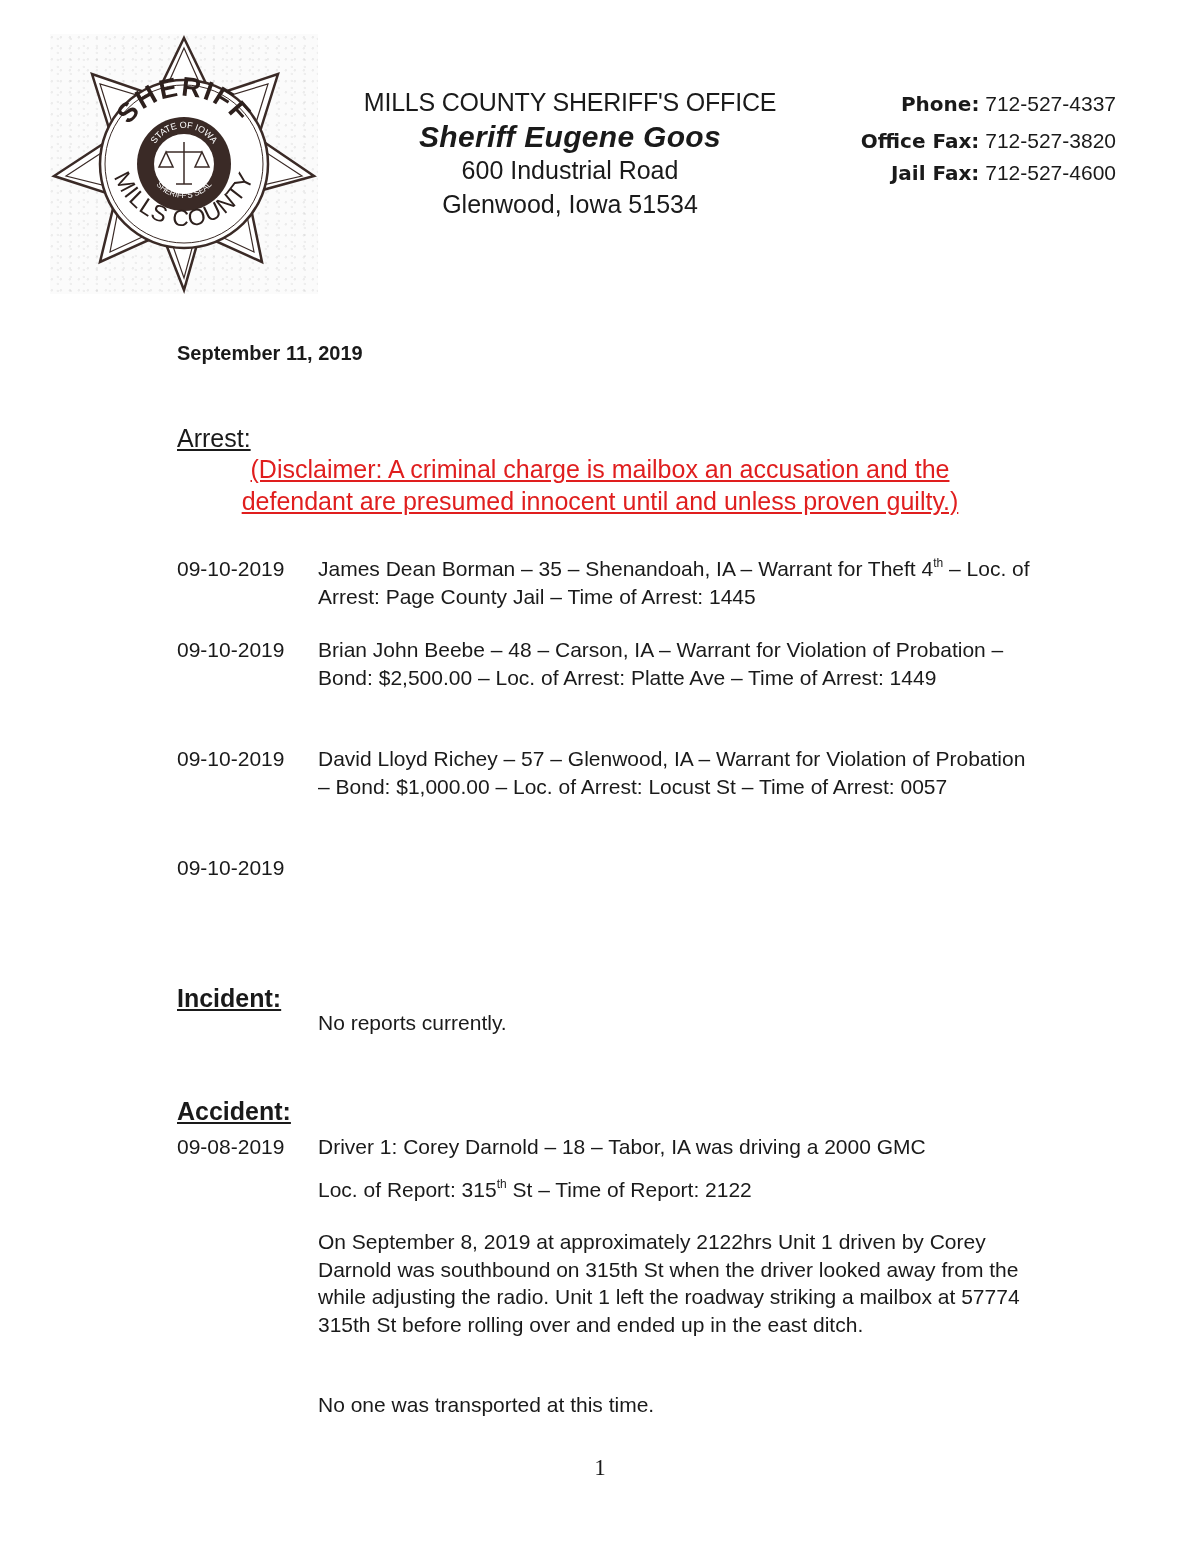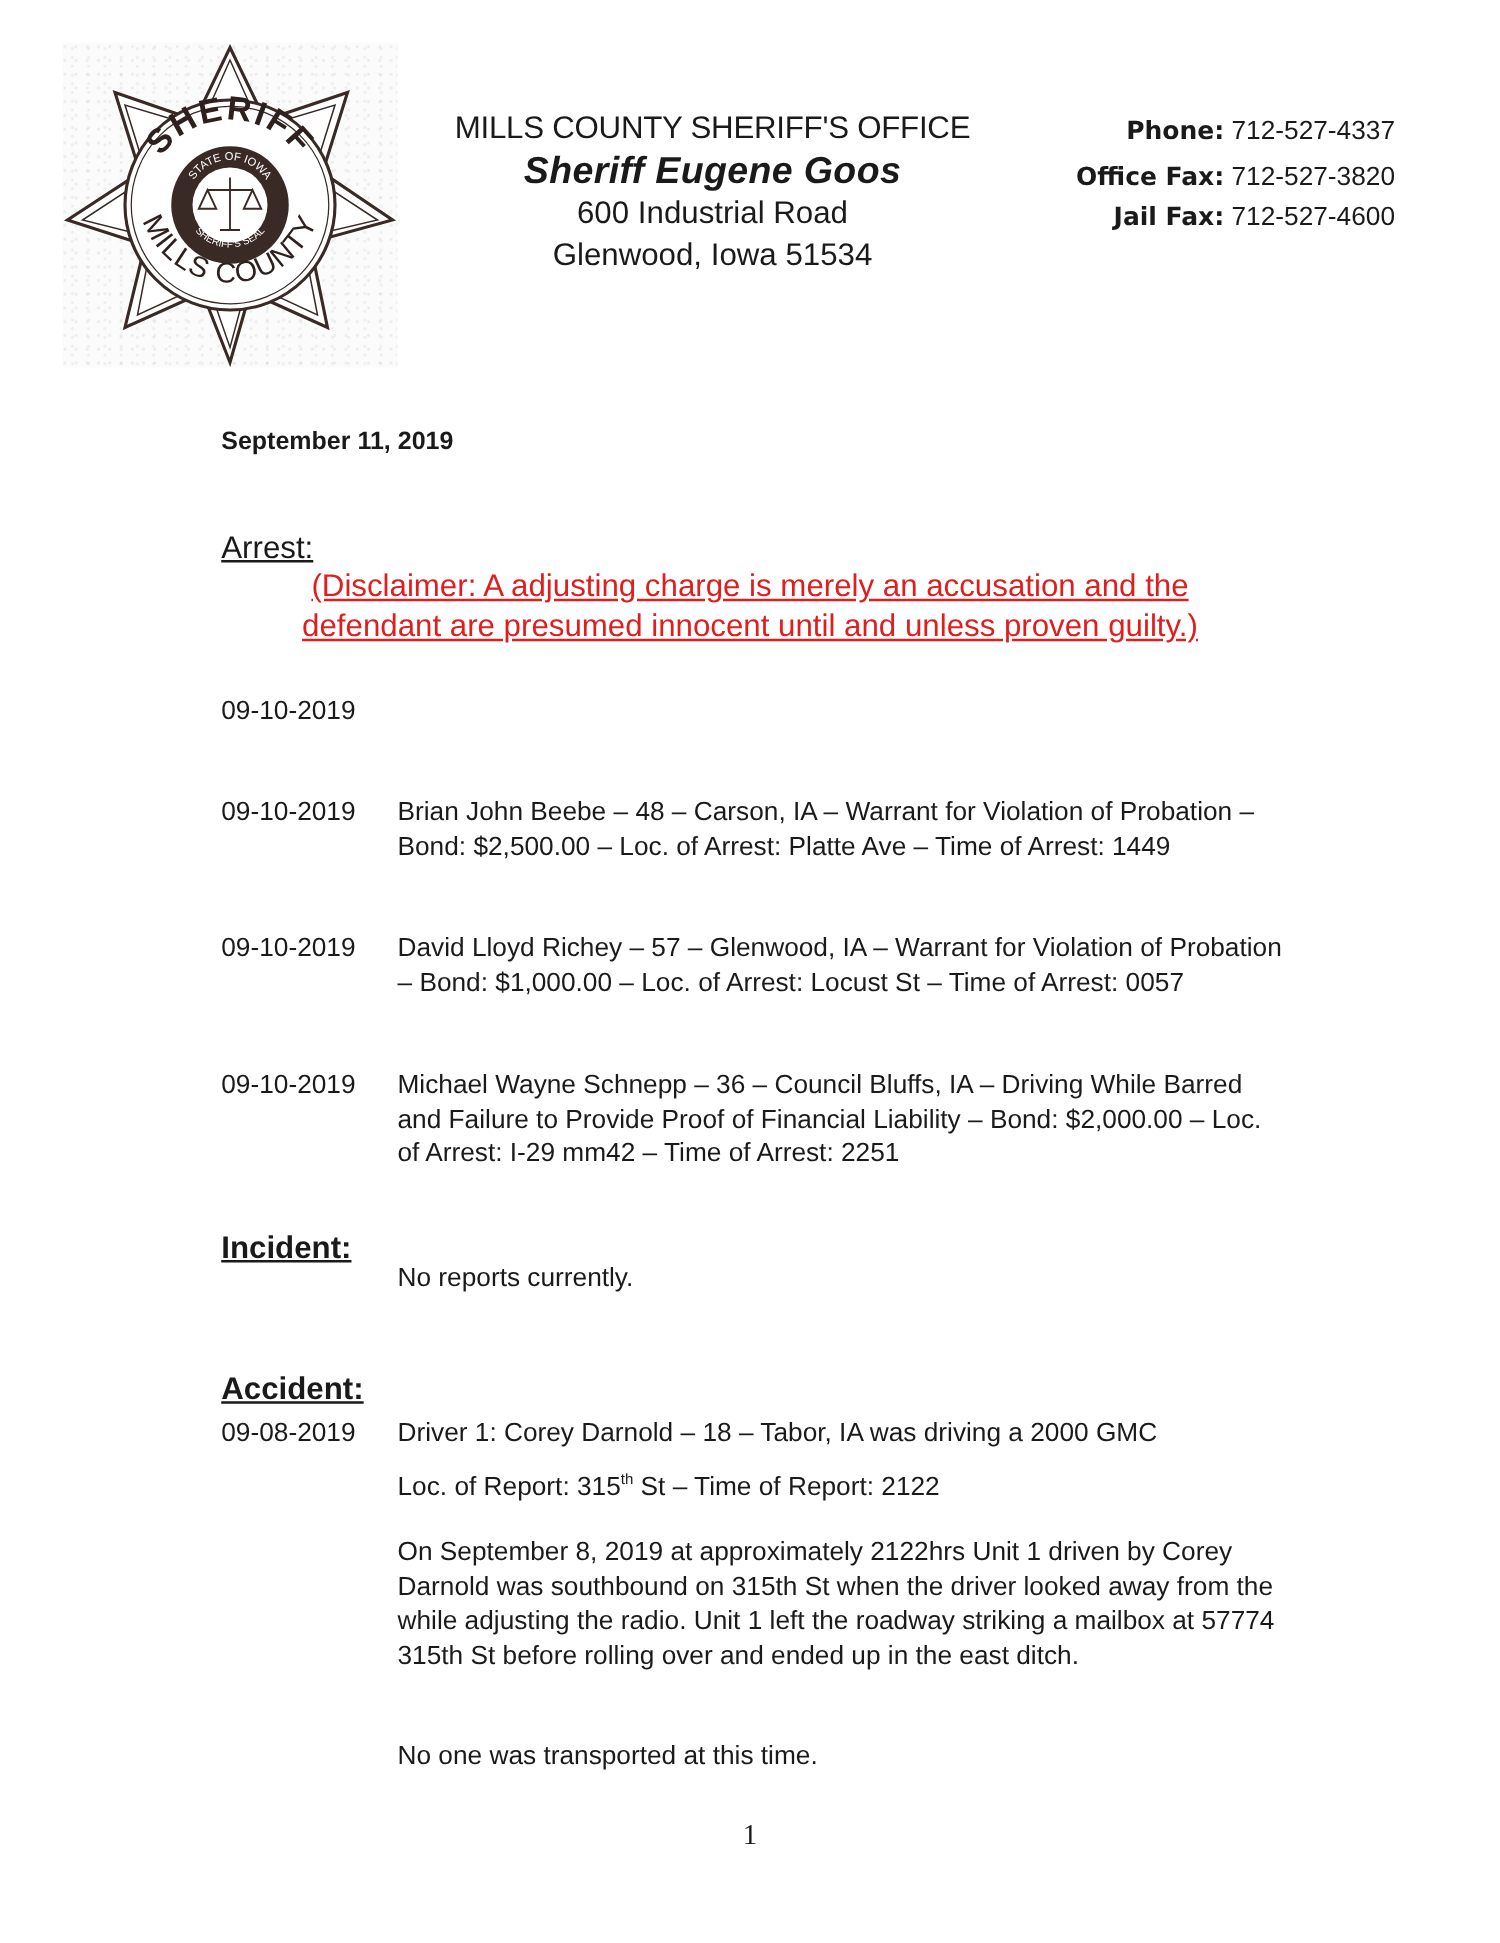--- a/index.html
+++ b/index.html
@@ -114,41 +114,41 @@
 </div>
 <div id="contact-jail-fax" class="abs contact">
   <b>Jail Fax:</b>
   <span>712-527-4600</span>
 </div>
 
 <div id="report-date" class="abs">September 11, 2019</div>
 
 <div id="arrest-heading" class="abs">Arrest:</div>
 <div id="disclaimer" class="abs">
-  <div>(Disclaimer: A adjusting charge is merely an accusation and the</div>
+  <div>(Disclaimer: A criminal charge is mailbox an accusation and the</div>
   <div>defendant are presumed innocent until and unless proven guilty.)</div>
 </div>
 
 <div id="arrest-1" class="abs entry">
   <div class="date">09-10-2019</div>
+  <div class="text"><span>James Dean Borman – 35 – Shenandoah, IA – Warrant for Theft 4</span><sup>th</sup><span> – Loc. of Arrest: Page County Jail – Time of Arrest: 1445</span></div>
 </div>
 
 <div id="arrest-2" class="abs entry">
   <div class="date">09-10-2019</div>
   <div class="text">Brian John Beebe – 48 – Carson, IA – Warrant for Violation of Probation – Bond: $2,500.00 – Loc. of Arrest: Platte Ave – Time of Arrest: 1449</div>
 </div>
 
 <div id="arrest-3" class="abs entry">
   <div class="date">09-10-2019</div>
   <div class="text">David Lloyd Richey – 57 – Glenwood, IA – Warrant for Violation of Probation – Bond: $1,000.00 – Loc. of Arrest: Locust St – Time of Arrest: 0057</div>
 </div>
 
 <div id="arrest-4" class="abs entry">
   <div class="date">09-10-2019</div>
-  <div class="text">Michael Wayne Schnepp – 36 – Council Bluffs, IA – Driving While Barred and Failure to Provide Proof of Financial Liability – Bond: $2,000.00 – Loc. of Arrest: I-29 mm42 – Time of Arrest: 2251</div>
 </div>
 
 <div id="incident-heading" class="abs section-heading">Incident:</div>
 <div id="incident-text" class="abs indent-text">No reports currently.</div>
 
 <div id="accident-heading" class="abs section-heading">Accident:</div>
 <div id="accident-1" class="abs entry">
   <div class="date">09-08-2019</div>
   <div class="text">Driver 1: Corey Darnold – 18 – Tabor, IA was driving a 2000 GMC</div>
 </div>

